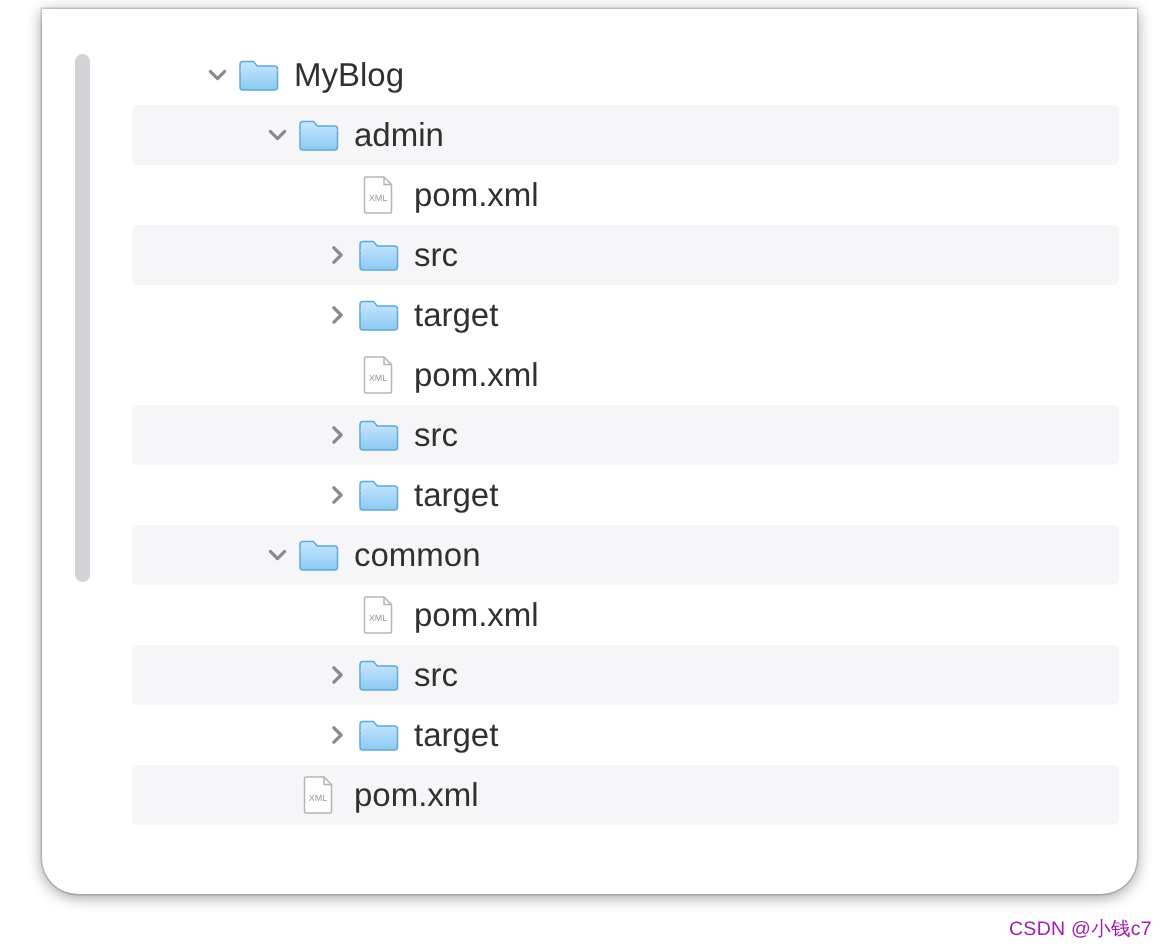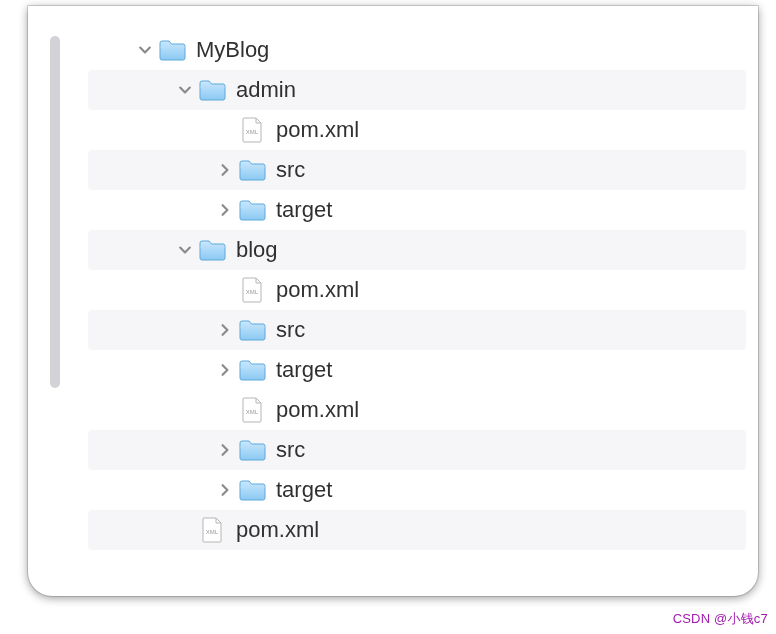--- a/index.html
+++ b/index.html
@@ -151,76 +151,76 @@
           </svg>
         </span>
         <span class="icon">
           <svg class="folder-svg" viewBox="0 0 28 22">
             <path d="M2 4 Q2 2 4 2 L11 2 L13.5 5 L25 5 Q27 5 27 7 L27 19 Q27 21 25 21 L4 21 Q2 21 2 19 Z" fill="url(#fg)" stroke="#5fa9d8" stroke-width="1"></path>
             <path d="M2 8 L27 8" stroke="#b9dcf5" stroke-width="0.8"></path>
           </svg>
         </span>
         <span class="label">target</span>
       </div>
+      <div class="row">
+        <span class="indent" style="width: 128px;"></span>
+        <span class="chev none"></span>
+        <span class="icon">
+          <svg class="xml-svg" viewBox="0 0 22 26">
+            <path d="M3 1 L15 1 L20 6 L20 24 Q20 25 19 25 L3 25 Q2 25 2 24 L2 2 Q2 1 3 1 Z" fill="#fff" stroke="#b5b5b5" stroke-width="1"></path>
+            <path d="M15 1 L15 6 L20 6" fill="none" stroke="#b5b5b5" stroke-width="1"></path>
+            <text x="11" y="17" font-size="6" text-anchor="middle" fill="#9a9a9a" font-family="Arial">XML</text>
+          </svg>
+        </span>
+        <span class="label">pom.xml</span>
+      </div>
+      <div class="row alt">
+        <span class="indent" style="width: 128px;"></span>
+        <span class="chev ">
+          <svg viewBox="0 0 10 10">
+            <path d="M3 1 L7 5 L3 9" fill="none" stroke="currentColor" stroke-width="1.8" stroke-linecap="round" stroke-linejoin="round"></path>
+          </svg>
+        </span>
+        <span class="icon">
+          <svg class="folder-svg" viewBox="0 0 28 22">
+            <path d="M2 4 Q2 2 4 2 L11 2 L13.5 5 L25 5 Q27 5 27 7 L27 19 Q27 21 25 21 L4 21 Q2 21 2 19 Z" fill="url(#fg)" stroke="#5fa9d8" stroke-width="1"></path>
+            <path d="M2 8 L27 8" stroke="#b9dcf5" stroke-width="0.8"></path>
+          </svg>
+        </span>
+        <span class="label">src</span>
+      </div>
+      <div class="row">
+        <span class="indent" style="width: 128px;"></span>
+        <span class="chev ">
+          <svg viewBox="0 0 10 10">
+            <path d="M3 1 L7 5 L3 9" fill="none" stroke="currentColor" stroke-width="1.8" stroke-linecap="round" stroke-linejoin="round"></path>
+          </svg>
+        </span>
+        <span class="icon">
+          <svg class="folder-svg" viewBox="0 0 28 22">
+            <path d="M2 4 Q2 2 4 2 L11 2 L13.5 5 L25 5 Q27 5 27 7 L27 19 Q27 21 25 21 L4 21 Q2 21 2 19 Z" fill="url(#fg)" stroke="#5fa9d8" stroke-width="1"></path>
+            <path d="M2 8 L27 8" stroke="#b9dcf5" stroke-width="0.8"></path>
+          </svg>
+        </span>
+        <span class="label">target</span>
+      </div>
       <div class="row alt">
         <span class="indent" style="width: 88px;"></span>
         <span class="chev ">
           <svg viewBox="0 0 10 10">
             <path d="M1 3 L5 7 L9 3" fill="none" stroke="currentColor" stroke-width="1.8" stroke-linecap="round" stroke-linejoin="round"></path>
           </svg>
         </span>
         <span class="icon">
           <svg class="folder-svg" viewBox="0 0 28 22">
             <path d="M2 4 Q2 2 4 2 L11 2 L13.5 5 L25 5 Q27 5 27 7 L27 19 Q27 21 25 21 L4 21 Q2 21 2 19 Z" fill="url(#fg)" stroke="#5fa9d8" stroke-width="1"></path>
             <path d="M2 8 L27 8" stroke="#b9dcf5" stroke-width="0.8"></path>
           </svg>
         </span>
-        <span class="label">blog</span>
-      </div>
-      <div class="row">
-        <span class="indent" style="width: 128px;"></span>
-        <span class="chev none"></span>
-        <span class="icon">
-          <svg class="xml-svg" viewBox="0 0 22 26">
-            <path d="M3 1 L15 1 L20 6 L20 24 Q20 25 19 25 L3 25 Q2 25 2 24 L2 2 Q2 1 3 1 Z" fill="#fff" stroke="#b5b5b5" stroke-width="1"></path>
-            <path d="M15 1 L15 6 L20 6" fill="none" stroke="#b5b5b5" stroke-width="1"></path>
-            <text x="11" y="17" font-size="6" text-anchor="middle" fill="#9a9a9a" font-family="Arial">XML</text>
-          </svg>
-        </span>
-        <span class="label">pom.xml</span>
-      </div>
-      <div class="row alt">
-        <span class="indent" style="width: 128px;"></span>
-        <span class="chev ">
-          <svg viewBox="0 0 10 10">
-            <path d="M3 1 L7 5 L3 9" fill="none" stroke="currentColor" stroke-width="1.8" stroke-linecap="round" stroke-linejoin="round"></path>
-          </svg>
-        </span>
-        <span class="icon">
-          <svg class="folder-svg" viewBox="0 0 28 22">
-            <path d="M2 4 Q2 2 4 2 L11 2 L13.5 5 L25 5 Q27 5 27 7 L27 19 Q27 21 25 21 L4 21 Q2 21 2 19 Z" fill="url(#fg)" stroke="#5fa9d8" stroke-width="1"></path>
-            <path d="M2 8 L27 8" stroke="#b9dcf5" stroke-width="0.8"></path>
-          </svg>
-        </span>
-        <span class="label">src</span>
-      </div>
-      <div class="row">
-        <span class="indent" style="width: 128px;"></span>
-        <span class="chev ">
-          <svg viewBox="0 0 10 10">
-            <path d="M3 1 L7 5 L3 9" fill="none" stroke="currentColor" stroke-width="1.8" stroke-linecap="round" stroke-linejoin="round"></path>
-          </svg>
-        </span>
-        <span class="icon">
-          <svg class="folder-svg" viewBox="0 0 28 22">
-            <path d="M2 4 Q2 2 4 2 L11 2 L13.5 5 L25 5 Q27 5 27 7 L27 19 Q27 21 25 21 L4 21 Q2 21 2 19 Z" fill="url(#fg)" stroke="#5fa9d8" stroke-width="1"></path>
-            <path d="M2 8 L27 8" stroke="#b9dcf5" stroke-width="0.8"></path>
-          </svg>
-        </span>
-        <span class="label">target</span>
+        <span class="label">common</span>
       </div>
       <div class="row">
         <span class="indent" style="width: 128px;"></span>
         <span class="chev none"></span>
         <span class="icon">
           <svg class="xml-svg" viewBox="0 0 22 26">
             <path d="M3 1 L15 1 L20 6 L20 24 Q20 25 19 25 L3 25 Q2 25 2 24 L2 2 Q2 1 3 1 Z" fill="#fff" stroke="#b5b5b5" stroke-width="1"></path>
             <path d="M15 1 L15 6 L20 6" fill="none" stroke="#b5b5b5" stroke-width="1"></path>
             <text x="11" y="17" font-size="6" text-anchor="middle" fill="#9a9a9a" font-family="Arial">XML</text>
           </svg>

